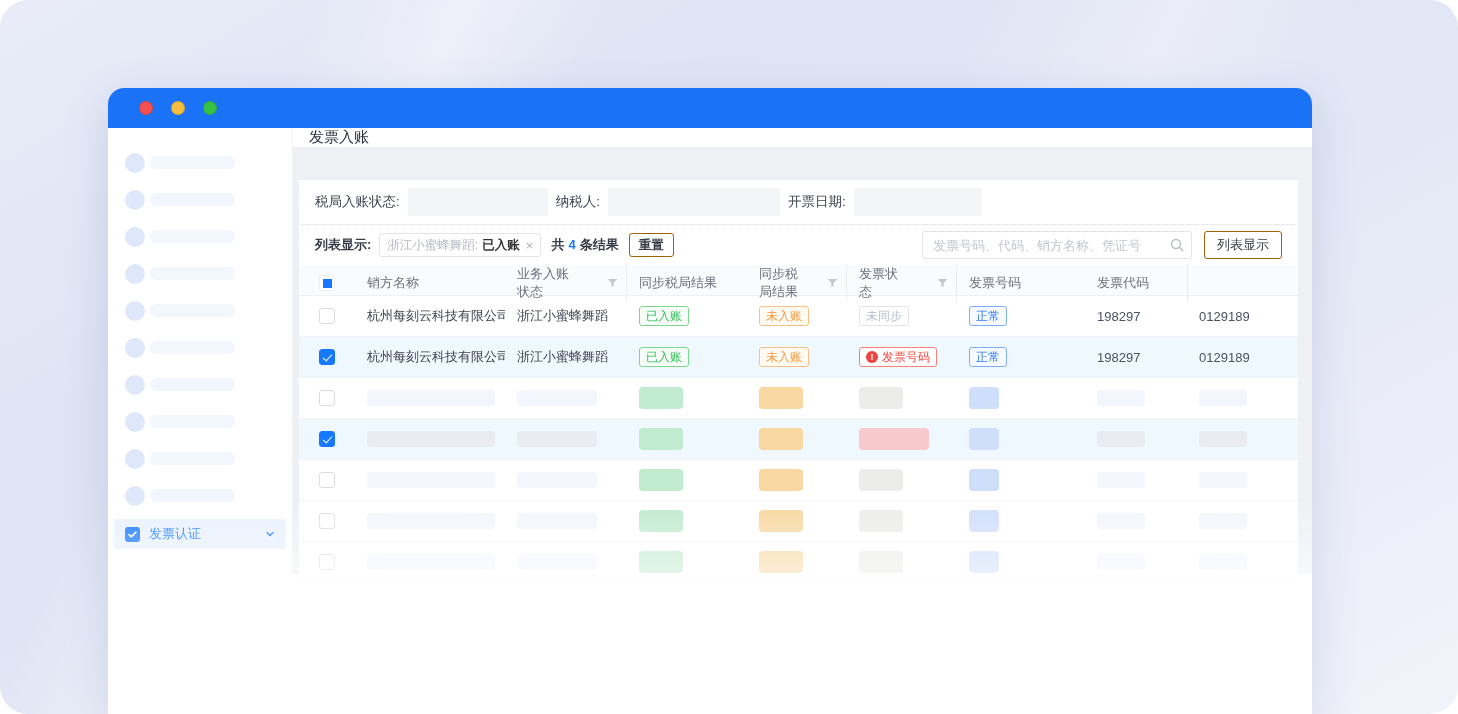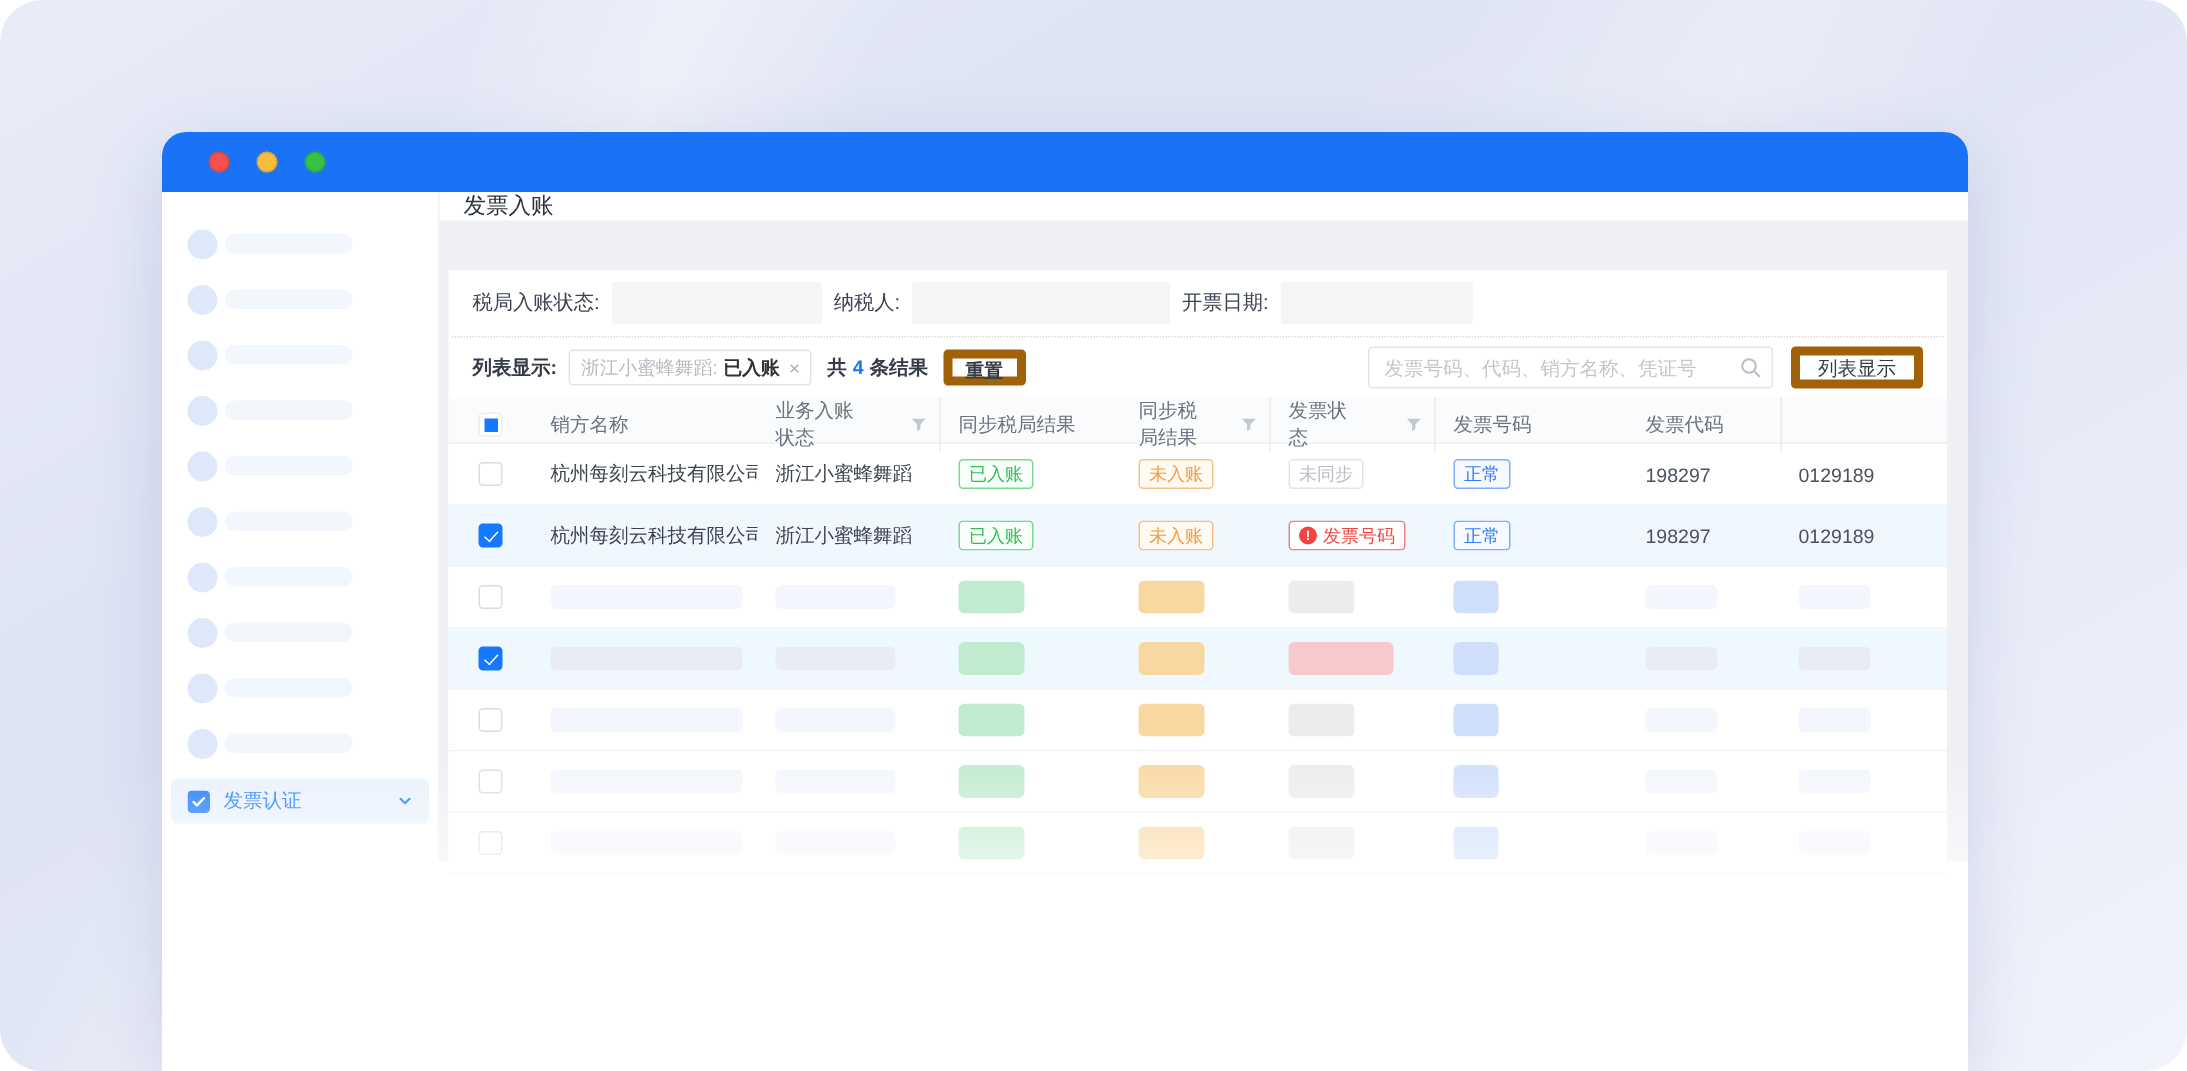--- a/index.html
+++ b/index.html
@@ -40,21 +40,21 @@
   
   .cond-row{display:flex;align-items:center;height:40px;padding:0 16px;font-size:13px;color:#333;}
   .cond-label{font-weight:700;color:#353b46;}
   .chip{margin-left:8px;display:inline-flex;align-items:center;height:22px;border:1px solid #e3e4e8;border-radius:3px;
     padding:0 7px;font-size:12.5px;background:#fff;}
   .chip .pre{color:#b7bac1;}
   .chip .val{color:#333;font-weight:700;margin-left:4px;}
   .chip .x{color:#acafb6;margin-left:6px;cursor:pointer;font-size:13px;}
   .result{margin-left:10px;font-weight:700;color:#353b46;}
   .result .cnt{color:var(--accent);margin:0 4px;}
-  .btn{border:6px solid #a16207;border-radius:3px;background:#fff;color:#353b46;cursor:pointer;
+  .btn{border:1px solid #a16207;border-radius:3px;background:#fff;color:#353b46;cursor:pointer;
     font-family:inherit;}
   .reset-btn{margin-left:10px;height:24px;padding:0 9px;font-size:12.5px;font-weight:700;}
   .spacer{flex:1;}
   .search-wrap{position:relative;width:270px;}
   .search-wrap input{width:100%;height:28px;box-sizing:border-box;border:1px solid #e2e4e8;border-radius:3px;
     padding:0 30px 0 10px;font-size:13px;color:#333;font-family:inherit;outline:none;background:#fff;}
   .search-wrap input::placeholder{color:#c2c6cc;}
   .search-ico{position:absolute;right:8px;top:7px;display:flex;cursor:pointer;}
   .list-btn{margin-left:12px;height:28px;padding:0 12px;font-size:13px;}
   

